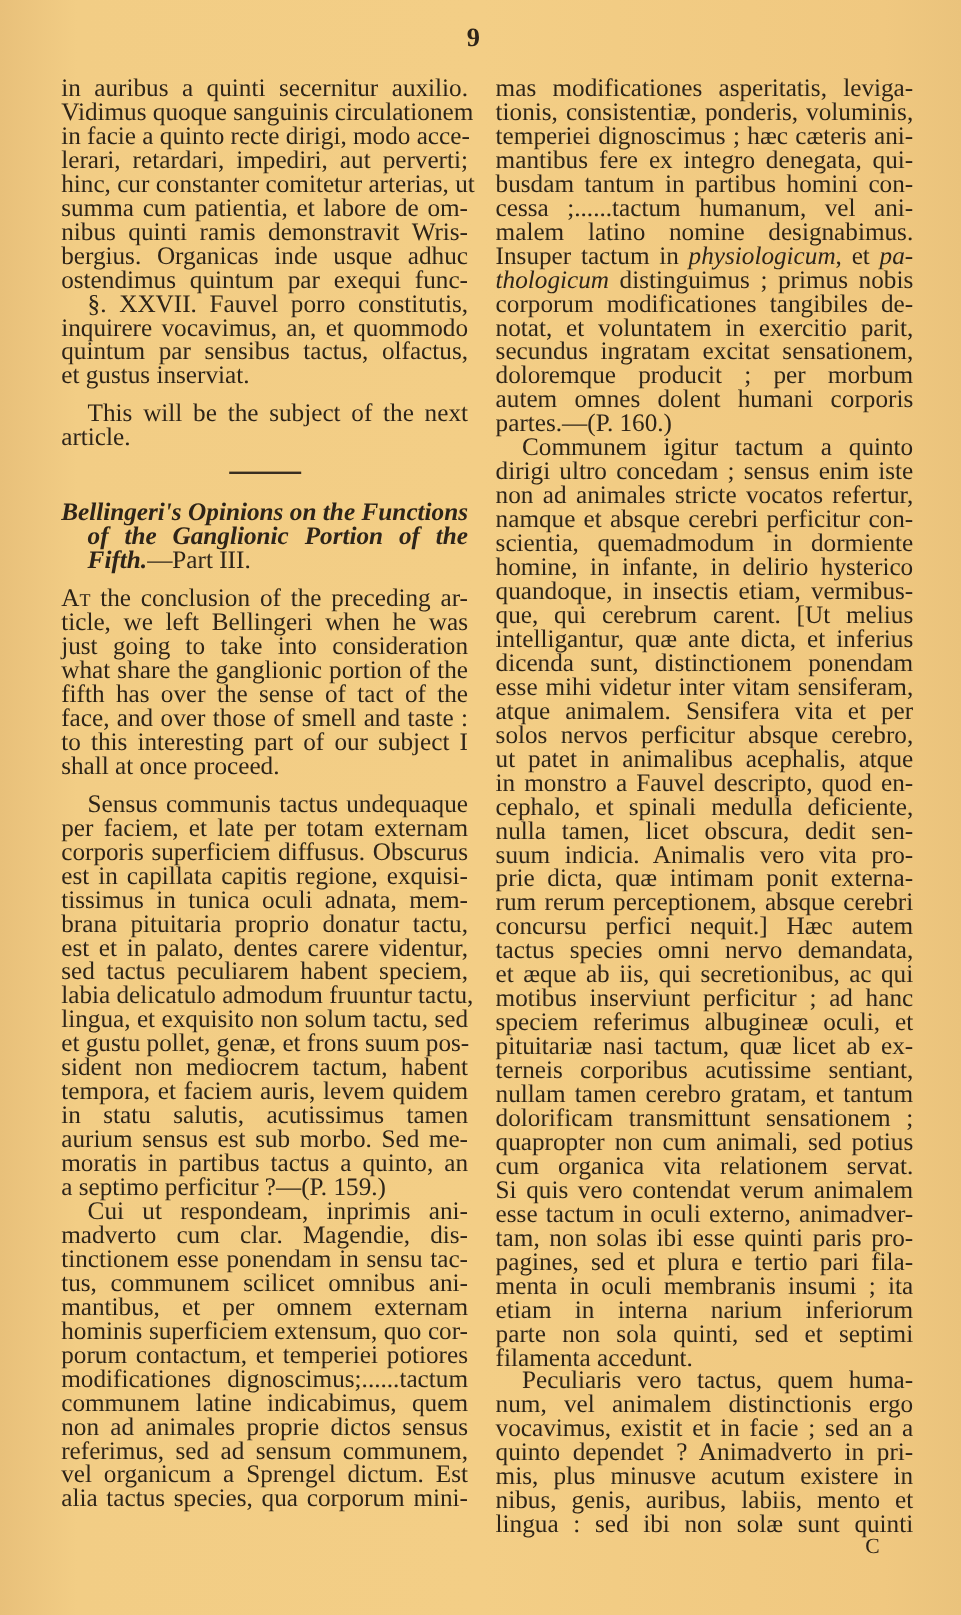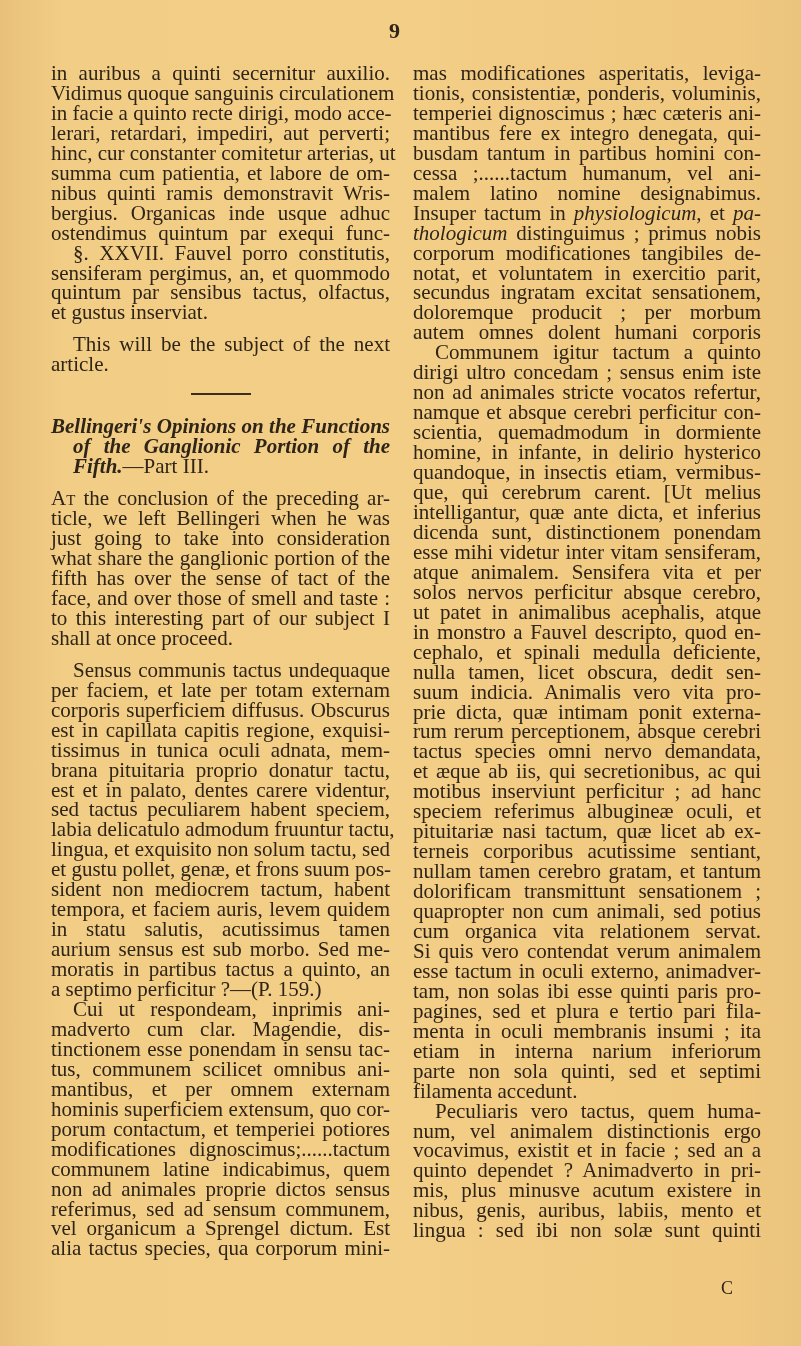--- a/index.html
+++ b/index.html
@@ -52,21 +52,21 @@
     <span class="line">in facie a quinto recte dirigi, modo acce-</span>
     <span class="line">lerari, retardari, impediri, aut perverti;</span>
     <span class="line">hinc, cur constanter comitetur arterias, ut</span>
     <span class="line">summa cum patientia, et labore de om-</span>
     <span class="line">nibus quinti ramis demonstravit Wris-</span>
     <span class="line">bergius. Organicas inde usque adhuc</span>
     <span class="line">ostendimus quintum par exequi func-</span>
   </div>
   <div>
     <span class="line indent">§. XXVII. Fauvel porro constitutis,</span>
-    <span class="line">sensiferam pergimus, an, et quommodo</span>
+    <span class="line">inquirere vocavimus, an, et quommodo</span>
     <span class="line">quintum par sensibus tactus, olfactus,</span>
     <span class="line last">et gustus inserviat.</span>
   </div>
   <div class="gap"></div>
   <div>
     <span class="line indent">This will be the subject of the next</span>
     <span class="line last">article.</span>
   </div>
   <div class="rule"></div>
   <div class="heading">
@@ -131,20 +131,21 @@
     <span class="line">busdam tantum in partibus homini con-</span>
     <span class="line">cessa ;......tactum humanum, vel ani-</span>
     <span class="line">malem latino nomine designabimus.</span>
     <span class="line"><span>Insuper tactum in </span><i>physiologicum</i><span>, et </span><i>pa-</i></span>
     <span class="line"><i>thologicum</i><span> distinguimus ; primus nobis</span></span>
     <span class="line">corporum modificationes tangibiles de-</span>
     <span class="line">notat, et voluntatem in exercitio parit,</span>
     <span class="line">secundus ingratam excitat sensationem,</span>
     <span class="line">doloremque producit ; per morbum</span>
     <span class="line">autem omnes dolent humani corporis</span>
+    <span class="line last">partes.—(P. 160.)</span>
   </div>
   <div>
     <span class="line indent">Communem igitur tactum a quinto</span>
     <span class="line">dirigi ultro concedam ; sensus enim iste</span>
     <span class="line">non ad animales stricte vocatos refertur,</span>
     <span class="line">namque et absque cerebri perficitur con-</span>
     <span class="line">scientia, quemadmodum in dormiente</span>
     <span class="line">homine, in infante, in delirio hysterico</span>
     <span class="line">quandoque, in insectis etiam, vermibus-</span>
     <span class="line">que, qui cerebrum carent. [Ut melius</span>
@@ -153,20 +154,21 @@
     <span class="line">esse mihi videtur inter vitam sensiferam,</span>
     <span class="line">atque animalem. Sensifera vita et per</span>
     <span class="line">solos nervos perficitur absque cerebro,</span>
     <span class="line">ut patet in animalibus acephalis, atque</span>
     <span class="line">in monstro a Fauvel descripto, quod en-</span>
     <span class="line">cephalo, et spinali medulla deficiente,</span>
     <span class="line">nulla tamen, licet obscura, dedit sen-</span>
     <span class="line">suum indicia. Animalis vero vita pro-</span>
     <span class="line">prie dicta, quæ intimam ponit externa-</span>
     <span class="line">rum rerum perceptionem, absque cerebri</span>
+    <span class="line">concursu perfici nequit.] Hæc autem</span>
     <span class="line">tactus species omni nervo demandata,</span>
     <span class="line">et æque ab iis, qui secretionibus, ac qui</span>
     <span class="line">motibus inserviunt perficitur ; ad hanc</span>
     <span class="line">speciem referimus albugineæ oculi, et</span>
     <span class="line">pituitariæ nasi tactum, quæ licet ab ex-</span>
     <span class="line">terneis corporibus acutissime sentiant,</span>
     <span class="line">nullam tamen cerebro gratam, et tantum</span>
     <span class="line">dolorificam transmittunt sensationem ;</span>
     <span class="line">quapropter non cum animali, sed potius</span>
     <span class="line">cum organica vita relationem servat.</span>

